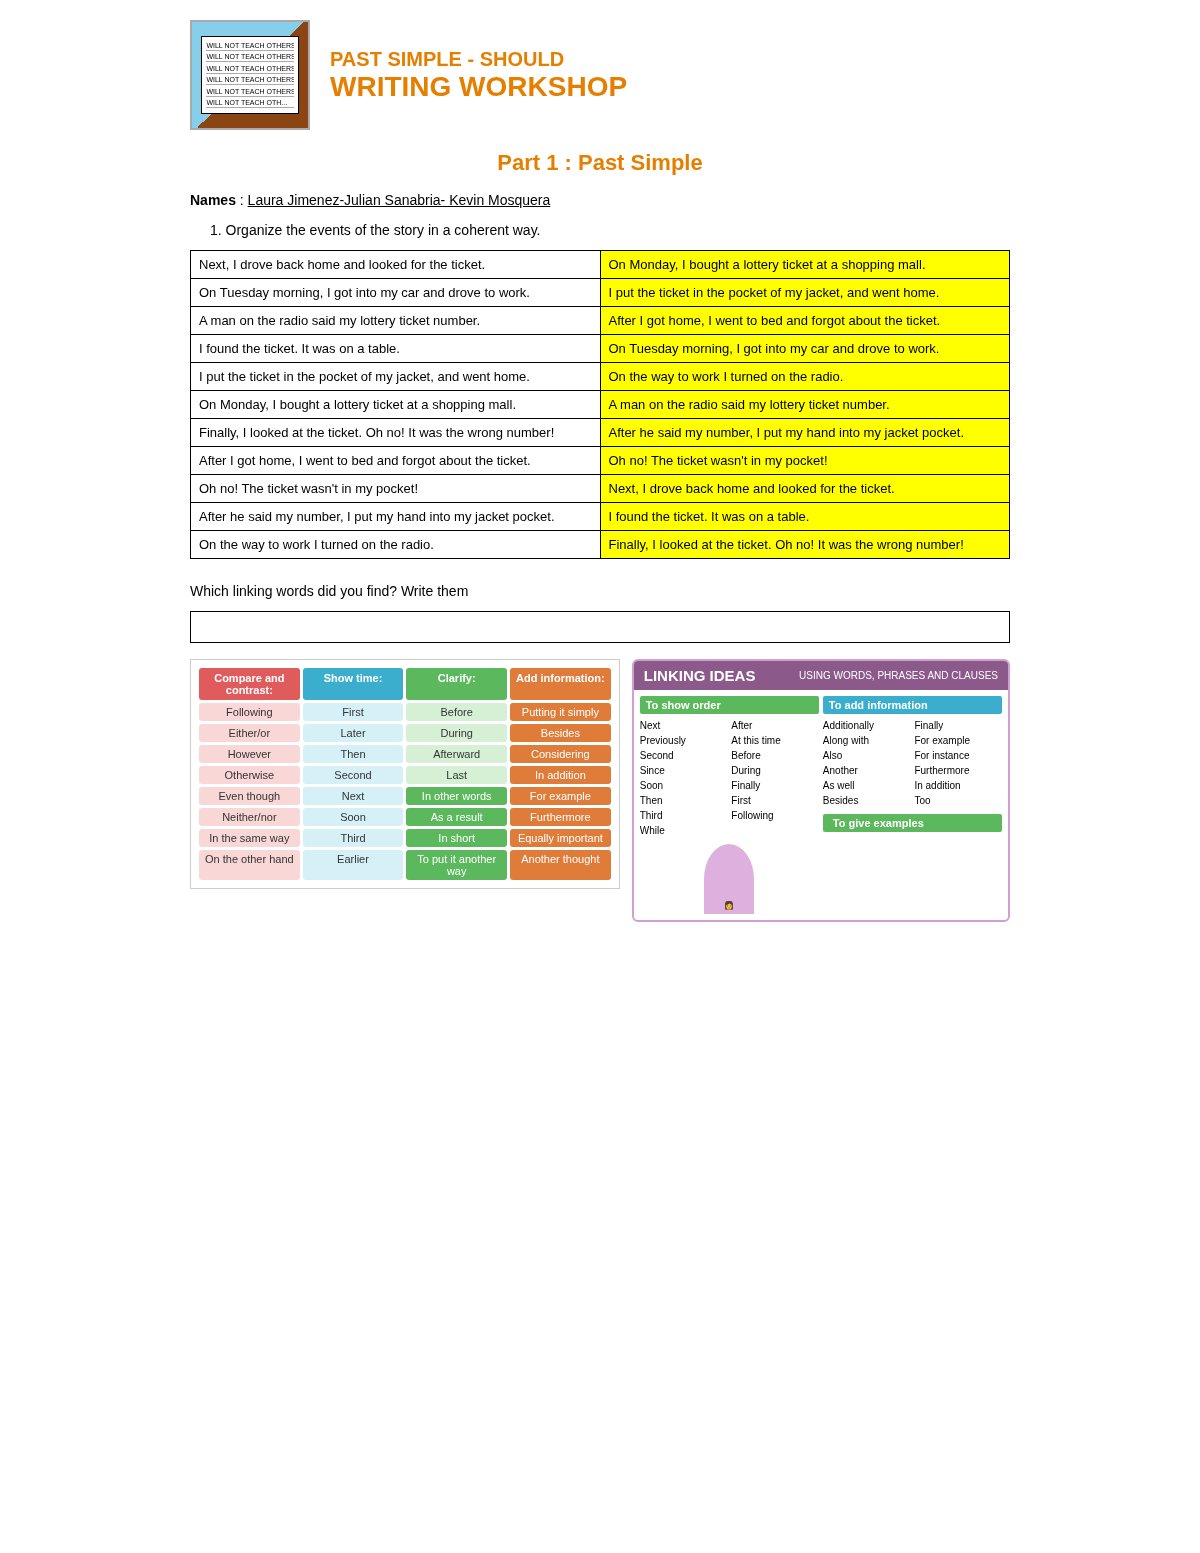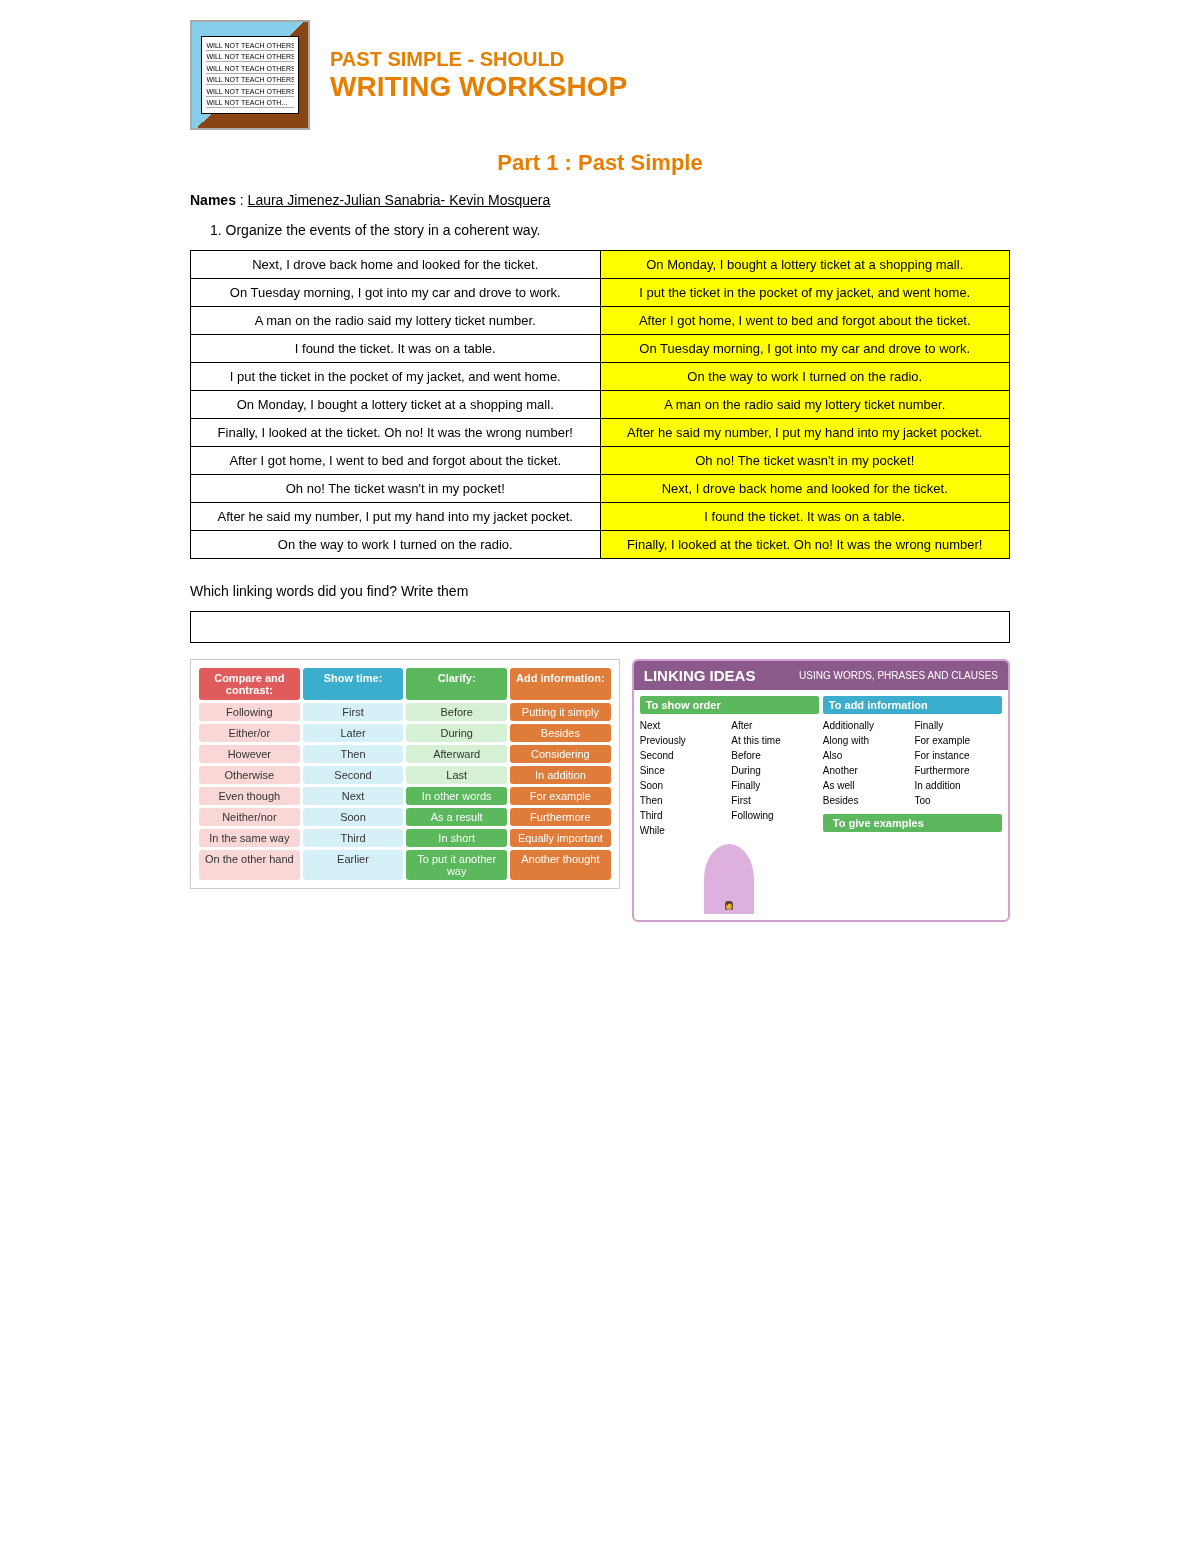--- a/index.html
+++ b/index.html
@@ -71,21 +71,20 @@
       font-size: 14px;
       margin-bottom: 12px;
       margin-left: 20px;
     }
 
     
     .story-table {
       width: 100%;
       border-collapse: collapse;
       margin-bottom: 24px;
-      text-align: center;
     }
     .story-table td {
       border: 1px solid #000;
       padding: 6px 8px;
       font-size: 13px;
       vertical-align: top;
       width: 50%;
     }
     .story-table td.highlighted {
       background-color: #ffff00;

